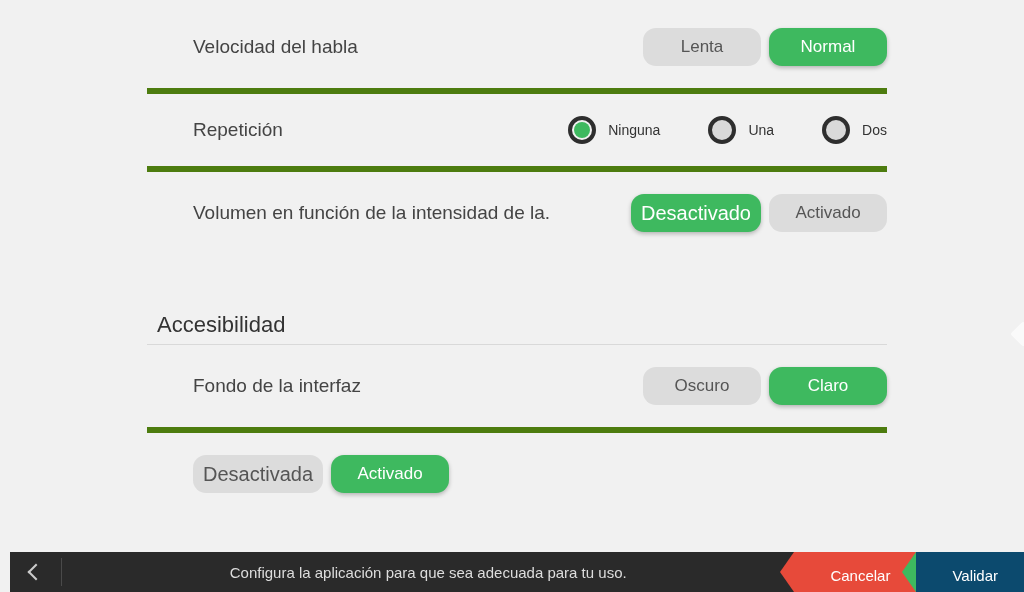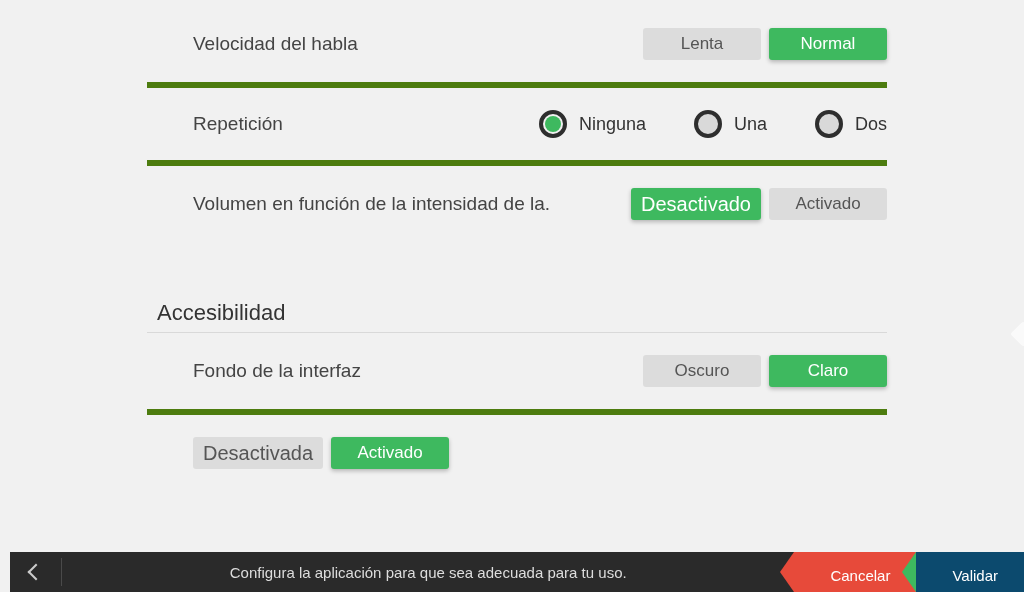--- a/index.html
+++ b/index.html
@@ -9,31 +9,31 @@
   .panel { width: 740px; margin: 0 auto; padding-top: 6px; }
 
   .section-title { font-size: 22px; color: #333; padding: 18px 0 6px 10px; }
   .section-rule { border: none; border-top: 1px solid #d9d9d9; margin: 0; }
 
   .row { display: flex; align-items: center; justify-content: space-between; padding: 22px 0 22px 46px; border-top: 6px solid #4d7c0f; }
   .row:first-of-type { border-top: none; }
   .row-label { font-size: 19px; color: #444; flex: 1 1 auto; padding-right: 12px; white-space: nowrap; overflow: hidden; text-overflow: ellipsis; }
 
   .seg { display: flex; gap: 8px; }
-  .seg button { min-width: 118px; height: 32px; border: none; border-radius: 3px; background: #dcdcdc; color: #555; font-size: 17px; cursor: pointer; padding: 0 14px; }
+  .seg button { min-width: 118px; height: 38px; border: none; border-radius: 13px; background: #dcdcdc; color: #555; font-size: 17px; cursor: pointer; padding: 0 14px; }
   .seg button.active { background: #3eb95f; color: #fff; box-shadow: 0 2px 4px rgba(0,0,0,0.25); }
   .seg button.tight { min-width: 108px; padding: 0 10px; font-size: 20px; line-height: 1.05; word-break: break-all; }
 
   .radio-group { display: flex; align-items: center; gap: 48px; flex: 0 0 auto; }
   .radio-opt { display: flex; align-items: center; gap: 12px; cursor: pointer; }
   .radio-ring { width: 28px; height: 28px; border-radius: 50%; border: 4px solid #2e2e2e; display: flex; align-items: center; justify-content: center; background: #d9d9d9; }
   .radio-ring .dot { width: 16px; height: 16px; border-radius: 50%; background: transparent; }
   .radio-opt.selected .radio-ring .dot { background: #3eb95f; }
   .radio-opt.selected .radio-ring { background: transparent; }
-  .radio-label { font-size: 18px; color: #333; }
+  .radio-label { font-size: 14px; color: #333; }
 
   .group-gap { height: 40px; }
 
   
   .footer { position: absolute; left: 10px; right: 0; bottom: 0; height: 40px; background: #2a2a2a; color: #ddd; display: flex; align-items: stretch; }
   .back-slot { width: 52px; display: flex; align-items: center; justify-content: center; cursor: pointer; position: relative; }
   .back-slot::after { content: ""; position: absolute; right: 0; top: 6px; bottom: 6px; width: 1px; background: #4a4a4a; }
   .back-chevron { width: 12px; height: 12px; border-left: 2px solid #ccc; border-bottom: 2px solid #ccc; transform: rotate(45deg); }
   .footer-text { flex: 1 1 auto; display: flex; align-items: center; justify-content: center; font-size: 15px; color: #ddd; }
   .footer-buttons { display: flex; align-items: stretch; }

